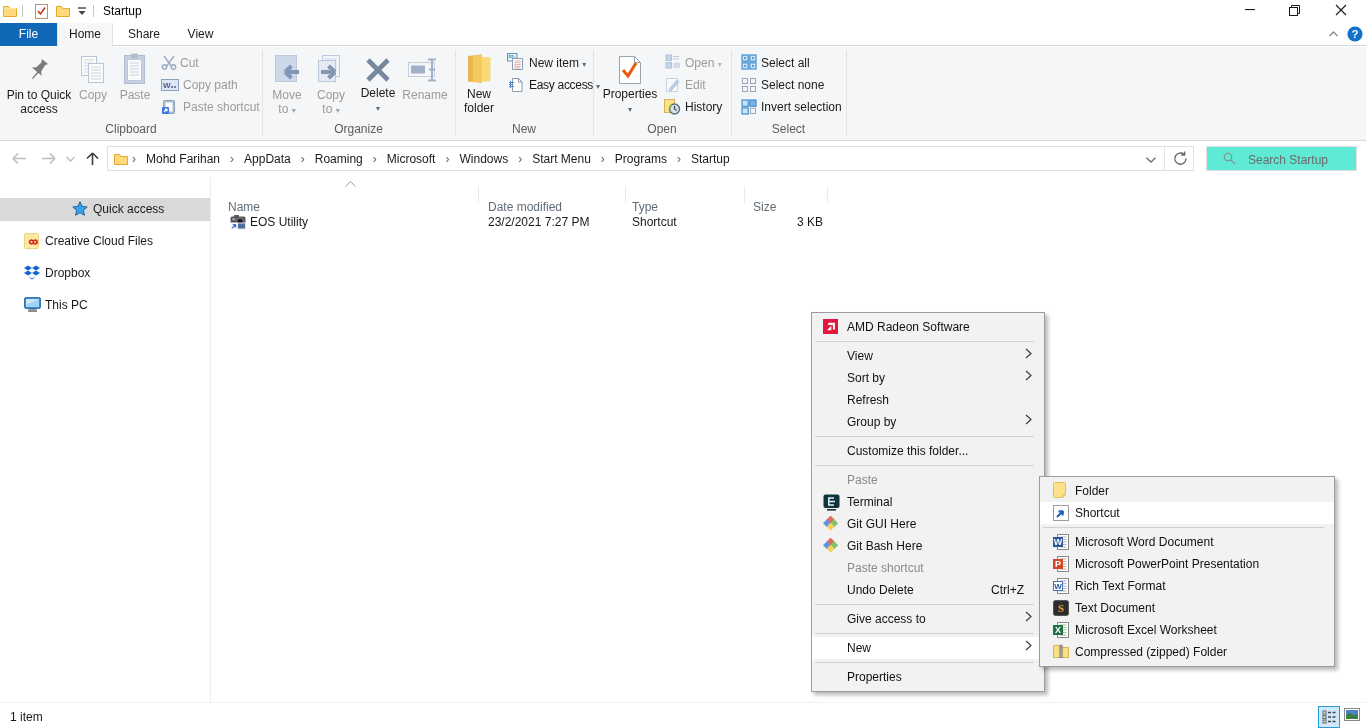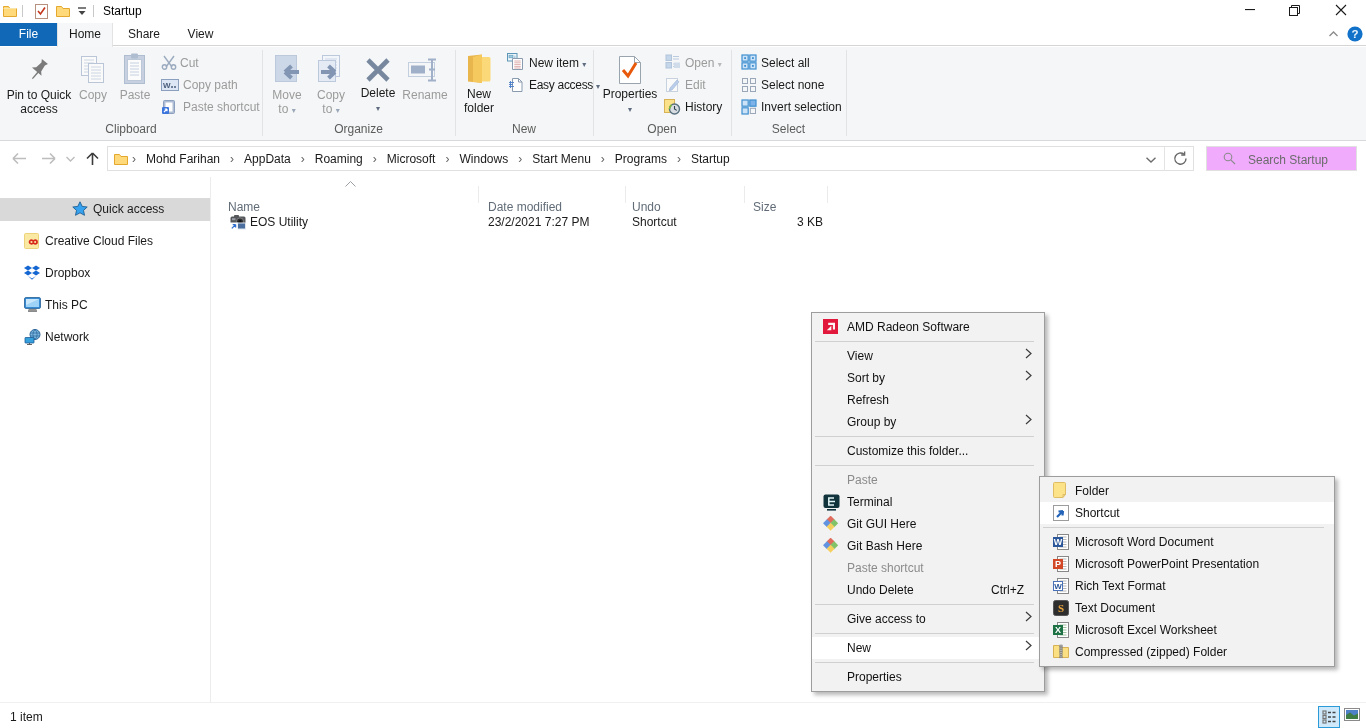--- a/index.html
+++ b/index.html
@@ -16,21 +16,21 @@
 #ribbon { left:0; top:47px; width:1366px; height:94px; background:#f5f6f7; border-bottom:1px solid #d8d9db; }
 .grplabel { position:absolute; top:75px; width:100%; text-align:center; color:#5c5c5c; font-size:12px; }
 .gdiv { position:absolute; top:3px; height:86px; width:1px; background:#e2e3e5; }
 .bigbtn { position:absolute; top:4px; text-align:center; color:#1a1a1a; }
 .smalltxt { position:absolute; font-size:12px; color:#1a1a1a; white-space:nowrap; }
 .grey { color:#9b9b9b; }
 .dd { color:#5f6c80; font-size:8px; }
 
 #addrrow { left:0; top:141px; width:1366px; height:36px; background:#fff; }
 #addrbox { position:absolute; left:107px; top:5px; width:1087px; height:25px; border:1px solid #e0e0e0; background:#fff; }
-#searchbox { position:absolute; left:1206px; top:5px; width:151px; height:25px; border:1px solid #e0e0e0; background:#f0abfc; color:#777; }
+#searchbox { position:absolute; left:1206px; top:5px; width:151px; height:25px; border:1px solid #e0e0e0; background:#5eead4; color:#777; }
 
 #main { left:0; top:177px; width:1366px; height:525px; background:#fff; }
 #sidebar { position:absolute; left:0; top:0; width:210px; height:525px; }
 #sidediv { position:absolute; left:210px; top:0; width:1px; height:525px; background:#ececec; }
 .sideitem { position:absolute; left:0; width:210px; height:23px; line-height:23px; }
 .sideitem .lbl { position:absolute; left:45px; top:0; }
 .sideitem svg { position:absolute; left:24px; top:3px; }
 #qa-hl { position:absolute; left:0; top:21px; width:210px; height:23px; background:#d9d9d9; }
 
 .colhead { position:absolute; top:23px; color:#616c77; }
@@ -369,40 +369,31 @@
     <div class="sideitem" style="top:117px;">
       <svg width="17" height="15" viewBox="0 0 17 15">
         <rect x="0.7" y="0.7" width="15.6" height="10.6" rx="0.8" fill="#3e96e0" stroke="#1d5c94" stroke-width="1"></rect>
         <rect x="2" y="2" width="13" height="8" fill="#9fd2f7"></rect>
         <path d="M2 2 l13 0 -13 6 z" fill="#c9e7fb"></path>
         <rect x="4" y="13.4" width="9" height="1.3" fill="#5a5a5a"></rect>
         <rect x="4.5" y="12.2" width="8" height="1" fill="#777"></rect>
       </svg>
       <span class="lbl">This PC</span>
     </div>
-    <div class="sideitem" style="top:149px;">
-      <svg width="17" height="16" viewBox="0 0 17 16">
-        <circle cx="11" cy="5.5" r="5" fill="#7ab5e0" stroke="#2a6496"></circle>
-        <path d="M6.5 4 h9 M6.5 7 h9 M11 0.5 a7 7 0 0 1 0 10 M11 0.5 a7 7 0 0 0 0 10" fill="none" stroke="#2a6496" stroke-width="0.7"></path>
-        <rect x="1" y="8.5" width="9" height="5.5" rx="0.5" fill="#35a0dc" stroke="#1d5c94" stroke-width="0.8"></rect>
-        <path d="M5.5 14 v1.5 M3 15.5 h5" stroke="#555" stroke-width="0.9"></path>
-      </svg>
-      <span class="lbl">Network</span>
-    </div>
   </div>
   <div id="sidediv"></div>
 
   <div class="colhead" style="left:228px;">Name</div>
   <svg style="position:absolute;left:345px;top:4px;" width="11" height="6" viewBox="0 0 11 6">
       <path d="M0.5 5.5 L5.5 0.5 L10.5 5.5" fill="none" stroke="#9aa0a6" stroke-width="1"></path>
     </svg>
   <div class="coldiv" style="left:478px;"></div>
   <div class="colhead" style="left:488px;">Date modified</div>
   <div class="coldiv" style="left:625px;"></div>
-  <div class="colhead" style="left:632px;">Undo</div>
+  <div class="colhead" style="left:632px;">Type</div>
   <div class="coldiv" style="left:744px;"></div>
   <div class="colhead" style="left:753px;">Size</div>
   <div class="coldiv" style="left:827px;"></div>
 
   <div style="position:absolute;left:230px;top:37px;width:16px;height:16px;">
     <svg width="16" height="16" viewBox="0 0 16 16">
       <rect x="0.5" y="2.5" width="15" height="10.5" rx="1.5" fill="#55575a"></rect>
       <rect x="4" y="1" width="5" height="2.5" rx="0.8" fill="#55575a"></rect>
       <circle cx="10" cy="7.5" r="3.6" fill="#2e3032" stroke="#8e9092" stroke-width="0.8"></circle>
       <circle cx="10" cy="7.5" r="1.6" fill="#121315"></circle>

